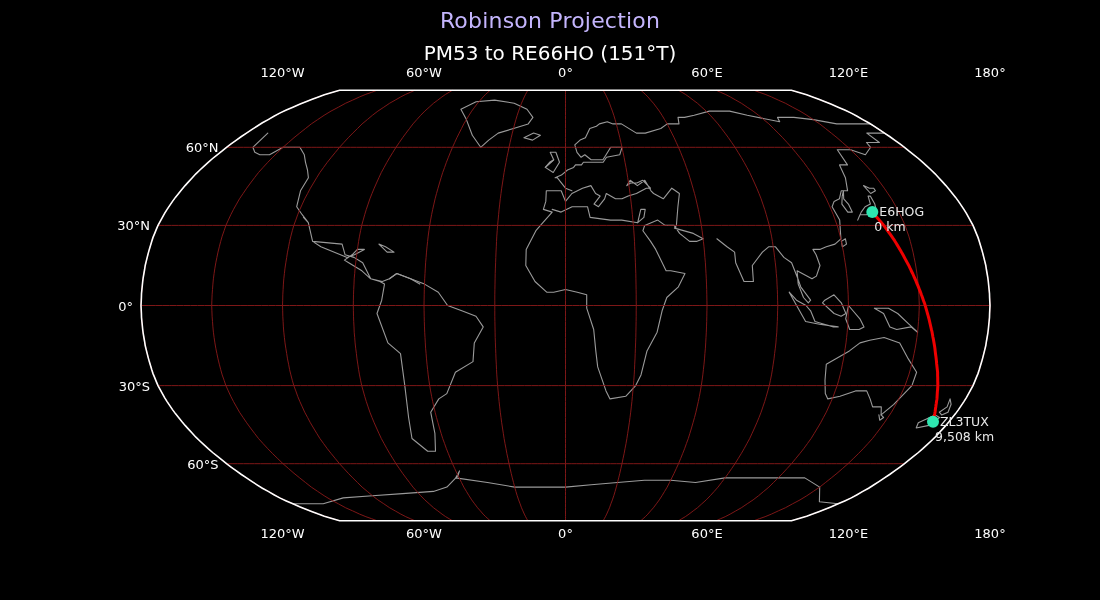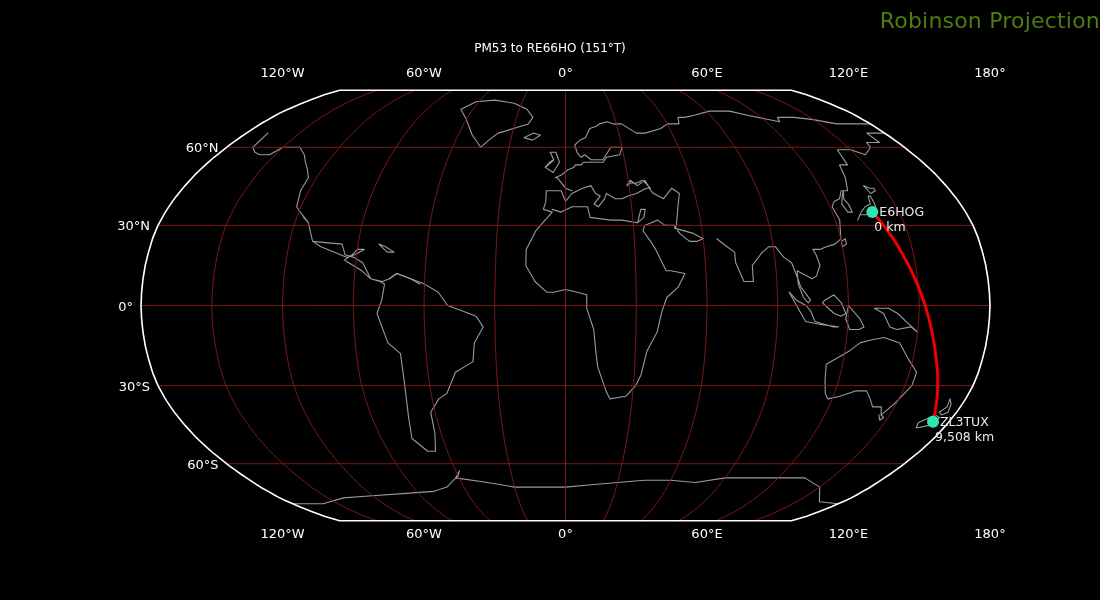--- a/index.html
+++ b/index.html
@@ -1,22 +1,22 @@
 <!DOCTYPE html>
 <html><head>
 <meta charset="utf-8">
 <style>
   html,body{margin:0;padding:0;background:#000;}
   body{width:1100px;height:600px;overflow:hidden;
        font-family:"DejaVu Sans","Liberation Sans",sans-serif;}
   #root{position:relative;width:1100px;height:600px;background:#000;}
-  .title{position:absolute;left:0;top:8px;width:1100px;text-align:right;
-         color:#4d7c0f;font-size:22px;letter-spacing:.2px;}
+  .title{position:absolute;left:0;top:8px;width:1100px;text-align:center;
+         color:#c4b5fd;font-size:22px;letter-spacing:.2px;}
   .subtitle{position:absolute;left:0;top:41px;width:1100px;text-align:center;
-            color:#ffffff;font-size:12px;}
+            color:#ffffff;font-size:20px;}
   #mapwrap{position:absolute;left:0;top:0;width:1100px;height:600px;}
   svg{display:block;}
   .tick{fill:#ffffff;font-size:13px;font-family:"DejaVu Sans","Liberation Sans",sans-serif;}
   .tick-top,.tick-bot{text-anchor:middle;}
   .tick-left{text-anchor:end;}
   .stationlabel{fill:#e8e8e8;font-size:12.5px;
                 font-family:"DejaVu Sans","Liberation Sans",sans-serif;}
   .stationdist{fill:#e8e8e8;font-size:12.5px;
                font-family:"DejaVu Sans","Liberation Sans",sans-serif;}
 </style>

